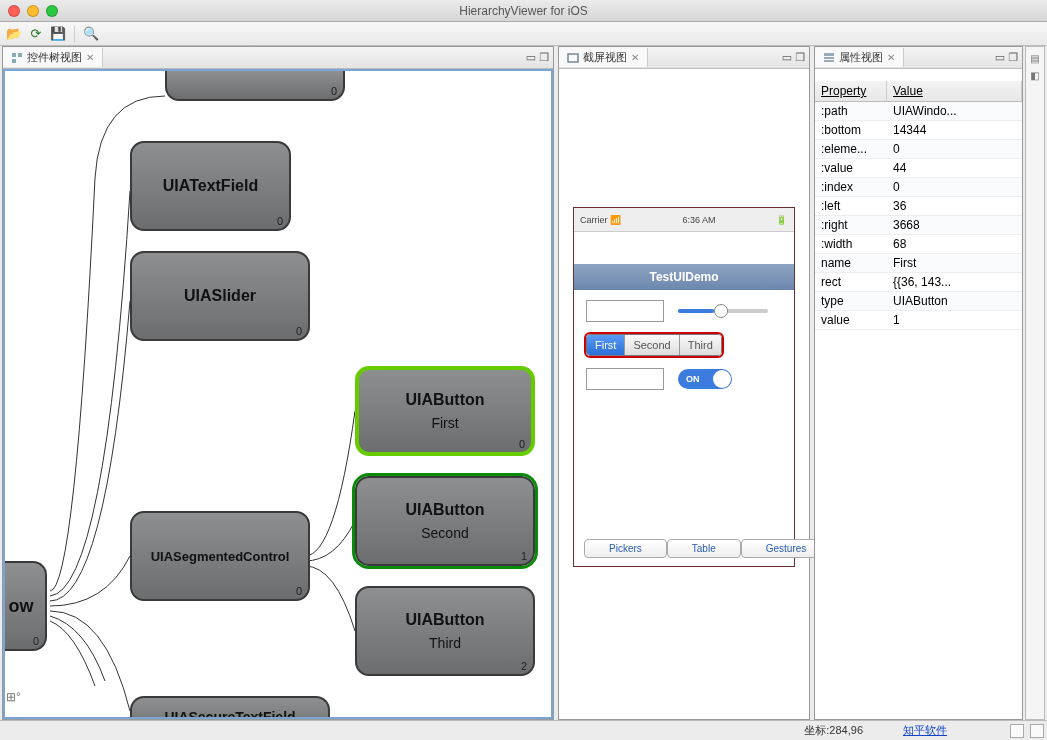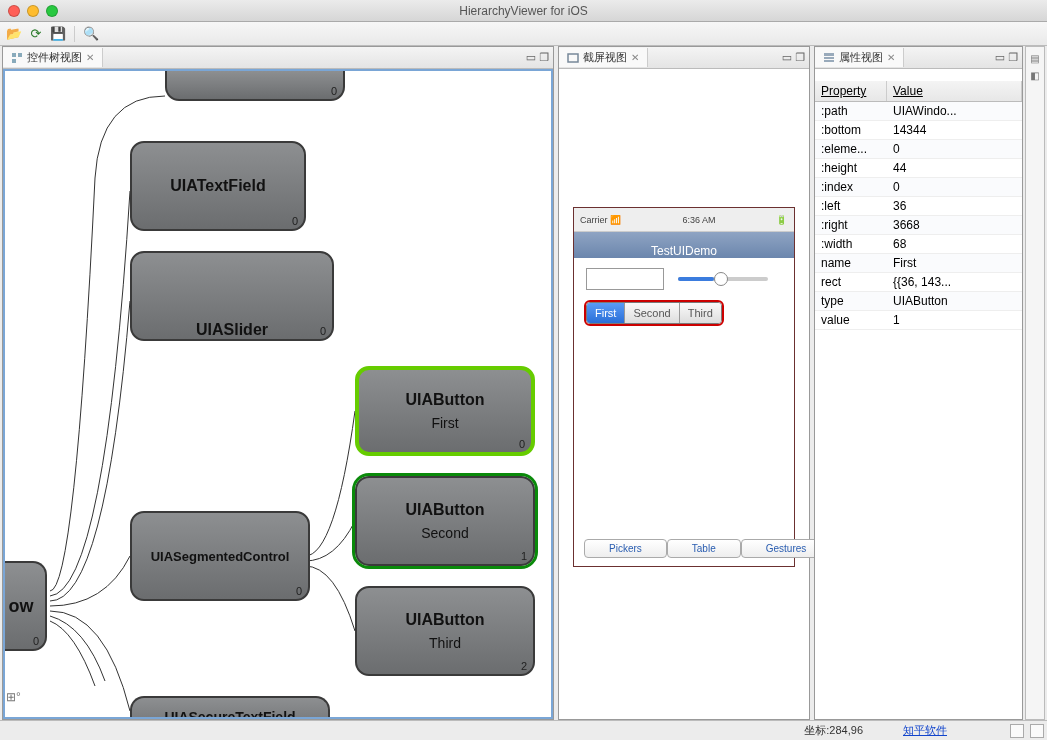--- a/index.html
+++ b/index.html
@@ -37,21 +37,21 @@
 .node .sub { font-size:14px; margin-top:6px; }
 .node .idx { position:absolute; right:6px; bottom:2px; font-size:11px; color:#222; }
 .node.sel { border:4px solid #66cc00; }
 .node.sel2 { outline:3px solid #0a8a0a; }
 
 svg.wires { position:absolute; top:0; left:0; width:100%; height:100%; pointer-events:none; }
 
 
 .shot { position:absolute; top:160px; left:14px; width:222px; height:360px; border:1px solid #6b3030; background:#fff; }
 .shot-status { height:24px; background:#eee; font-size:9px; display:flex; align-items:center; justify-content:space-between; padding:0 6px; color:#444; border-bottom:1px solid #ccc; }
-.shot-nav { height:26px; background:linear-gradient(#8fa4c3,#6b86ad); color:#fff; font-size:12px; display:flex; align-items:flex-end; justify-content:center; font-weight:normal; }
+.shot-nav { height:26px; background:linear-gradient(#8fa4c3,#6b86ad); color:#fff; font-size:12px; display:flex; align-items:center; justify-content:center; font-weight:bold;margin-top:32px; }
 .shot-body { padding:10px 12px; }
 .shot-row { display:flex; align-items:center; gap:14px; margin-bottom:12px; }
 .shot-input { width:78px; height:22px; border:1px solid #999; background:#fff; }
 .shot-slider { width:90px; height:20px; position:relative; }
 .shot-slider .track { position:absolute; top:8px; left:0; right:0; height:4px; background:#ccc; border-radius:2px; }
 .shot-slider .fill { position:absolute; top:8px; left:0; width:40%; height:4px; background:#3b7cde; border-radius:2px; }
 .shot-slider .thumb { position:absolute; top:3px; left:36px; width:14px; height:14px; border-radius:50%; background:#fff; border:1px solid #888; }
 .seg { display:flex; border:1px solid #7a7a7a; border-radius:4px; overflow:hidden; }
 .seg div { padding:4px 8px; font-size:11px; border-right:1px solid #999; background:linear-gradient(#fafafa,#ddd); color:#555; }
 .seg div:last-child{border-right:none;}
@@ -138,25 +138,25 @@
       </svg>
 
       <div class="node" style="left:160px; top:0px; width:180px; height:30px; border-top:none; border-top-left-radius:0; border-top-right-radius:0;">
         <span class="idx">0</span>
       </div>
 
       <div class="node" style="left:-8px; top:490px; width:50px; height:90px; border-left:none; border-top-left-radius:0; border-bottom-left-radius:0;">
         <span class="title" style="font-size:18px;">ow</span>
         <span class="idx">0</span>
       </div>
-      <div class="node" style="left:125px; top:70px; width:176px; height:90px;text-align:right;">
+      <div class="node" style="left:125px; top:70px; width:161px; height:90px;text-align:right;">
         <span class="title">UIATextField</span>
         <span class="idx">0</span>
       </div>
-      <div class="node" style="left:125px; top:180px; width:204px; height:90px;justify-content:flex-end;">
+      <div class="node" style="left:125px; top:180px; width:180px; height:90px;">
         <span class="title">UIASlider</span>
         <span class="idx">0</span>
       </div>
       <div class="node" style="left:125px; top:440px; width:180px; height:90px;">
         <span class="title" style="font-size:13px;">UIASegmentedControl</span>
         <span class="idx">0</span>
       </div>
       <div class="node sel" style="left:350px; top:295px; width:180px; height:90px;">
         <span class="title">UIAButton</span>
         <span class="sub">First</span>
@@ -208,20 +208,27 @@
             <div class="track"></div>
               <div class="fill"></div>
               <div class="thumb"></div>
           </div>
         </div>
         <div class="shot-row">
           <div class="seg red-outline">
             <div class="on">First</div>
             <div>Second</div>
             <div>Third</div>
+          </div>
+        </div>
+        <div class="shot-row">
+          <div class="shot-input"></div>
+          <div class="switch">
+            <span>ON</span>
+            <div class="knob"></div>
           </div>
         </div>
       </div>
       <div class="shot-footer">
         <div class="shot-btn">Pickers</div>
         <div class="shot-btn">Table</div>
         <div class="shot-btn">Gestures</div>
       </div>
     </div>
   </div>
@@ -254,21 +261,21 @@
           </div>
           <div class="prop-row">
             <div class="c1">:bottom</div>
             <div class="c2">14344</div>
           </div>
           <div class="prop-row">
             <div class="c1">:eleme...</div>
             <div class="c2">0</div>
           </div>
           <div class="prop-row">
-            <div class="c1">:height</div>
+            <div class="c1">:value</div>
             <div class="c2">44</div>
           </div>
           <div class="prop-row">
             <div class="c1">:index</div>
             <div class="c2">0</div>
           </div>
           <div class="prop-row">
             <div class="c1">:left</div>
             <div class="c2">36</div>
           </div>

